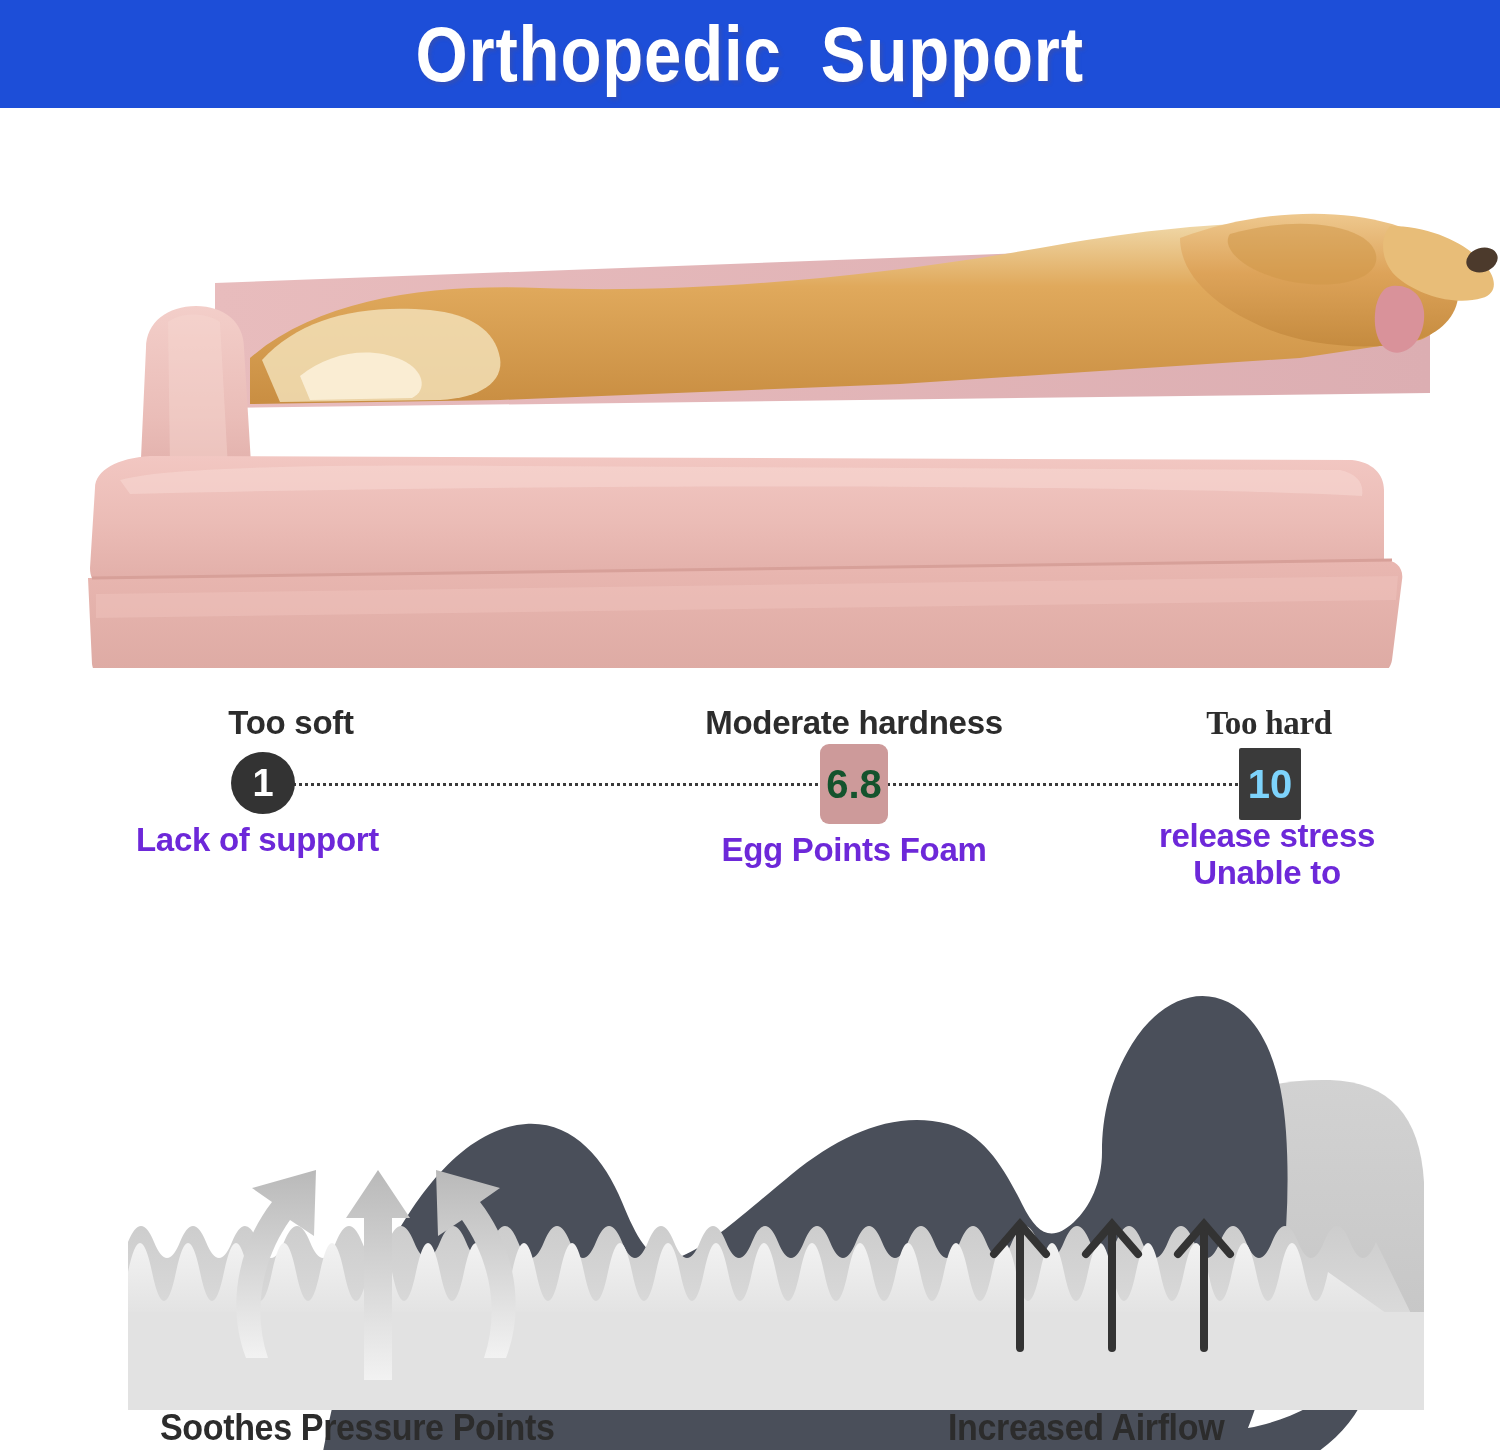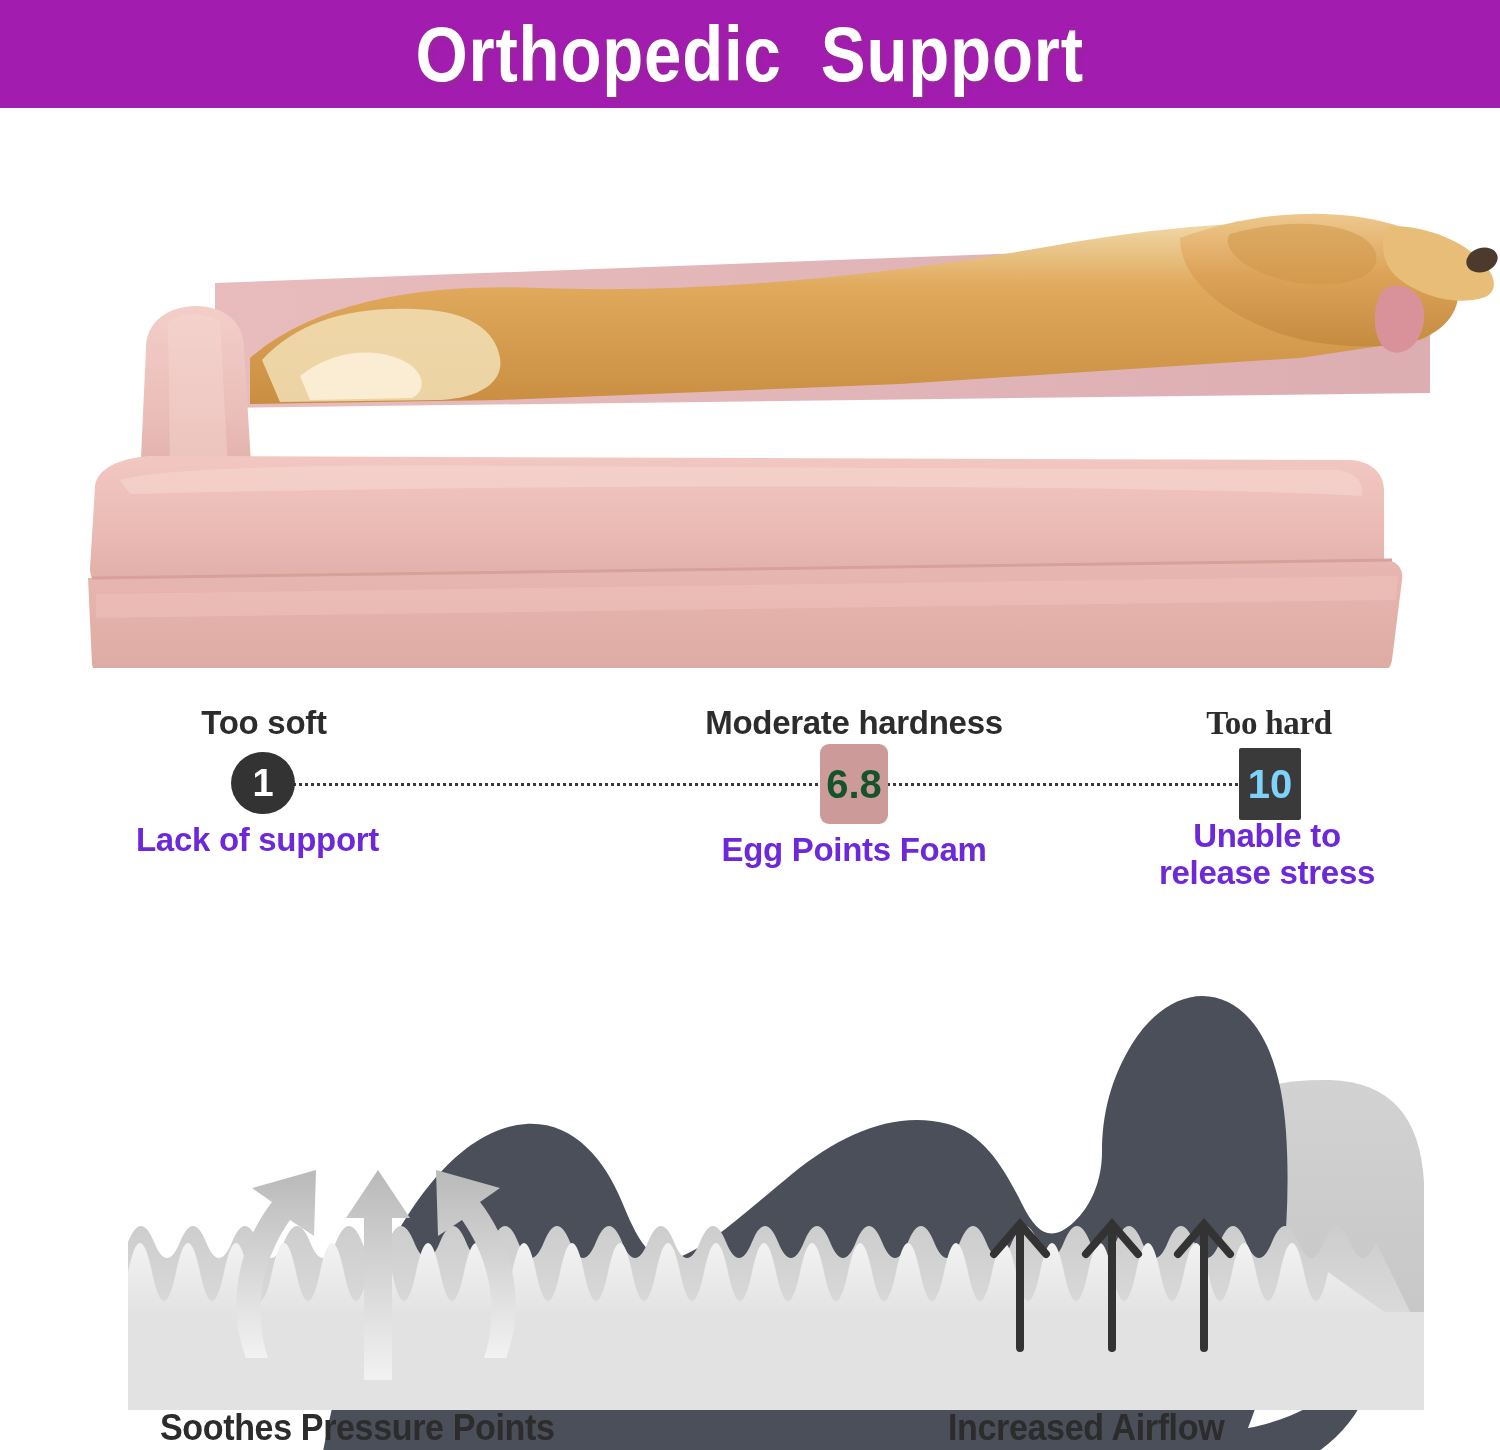--- a/index.html
+++ b/index.html
@@ -11,21 +11,21 @@
     position: relative;
     overflow: hidden;
     font-family: "Liberation Sans", "DejaVu Sans", sans-serif;
   }
 
   
   #header-banner {
     position: absolute;
     left: 0; top: 0;
     width: 1500px; height: 108px;
-    background: #a21caf;
+    background: #1d4ed8;
     display: flex;
     align-items: center;
     justify-content: center;
   }
   #header-title {
     color: #ffffff;
     font-size: 78px;
     font-weight: 700;
     letter-spacing: 1px;
     font-family: "Liberation Sans Narrow", "Liberation Sans", sans-serif;
@@ -207,37 +207,37 @@
 
     <path d="M92,470 L1392,452" stroke="#d7a099" stroke-width="3" fill="none"></path>
   </svg>
 </div>
 
 <div id="hardness-scale">
   <div class="scale-line" style="top:103px;"></div>
 </div>
 
 <div class="scale-col">
-  <div class="scale-top-label" style="position:absolute;left:184px;top:706px;width:160px;">Too soft</div>
+  <div class="scale-top-label" style="position:absolute;left:211px;top:706px;width:160px;">Too soft</div>
   <div id="marker-low">1</div>
   <div class="scale-bottom-label" style="position:absolute;left:136px;top:822px;width:280px;text-align:left;">Lack of support</div>
 </div>
 
 <div class="scale-col">
   <div class="scale-top-label" style="position:absolute;left:686px;top:706px;width:336px;">Moderate hardness</div>
   <div id="marker-mid">6.8</div>
   <div class="scale-bottom-label" style="position:absolute;left:706px;top:832px;width:296px;">Egg Points Foam</div>
 </div>
 
 <div class="scale-col">
   <div class="scale-top-label" style="position:absolute;left:1184px;top:706px;width:170px;font-family:Liberation Serif, serif;">Too hard</div>
   <div id="marker-high">10</div>
   <div class="scale-bottom-label" style="position:absolute;left:1136px;top:818px;width:262px;">
+    <div>release stress</div>
     <div>Unable to</div>
-    <div>release stress</div>
   </div>
 </div>
 
 <div id="foam-diagram">
   <svg width="1500" height="530" viewBox="0 0 1500 530">
     <defs>
       <linearGradient id="gFoamBack" x1="0" y1="0" x2="0" y2="1">
         <stop offset="0%" stop-color="#cdcdcd"></stop>
         <stop offset="100%" stop-color="#dedede"></stop>
       </linearGradient>

